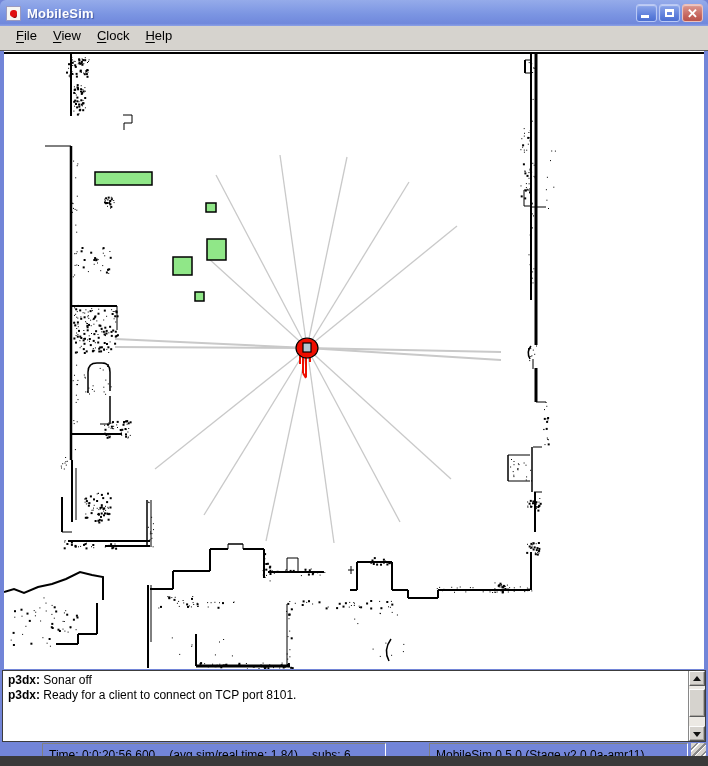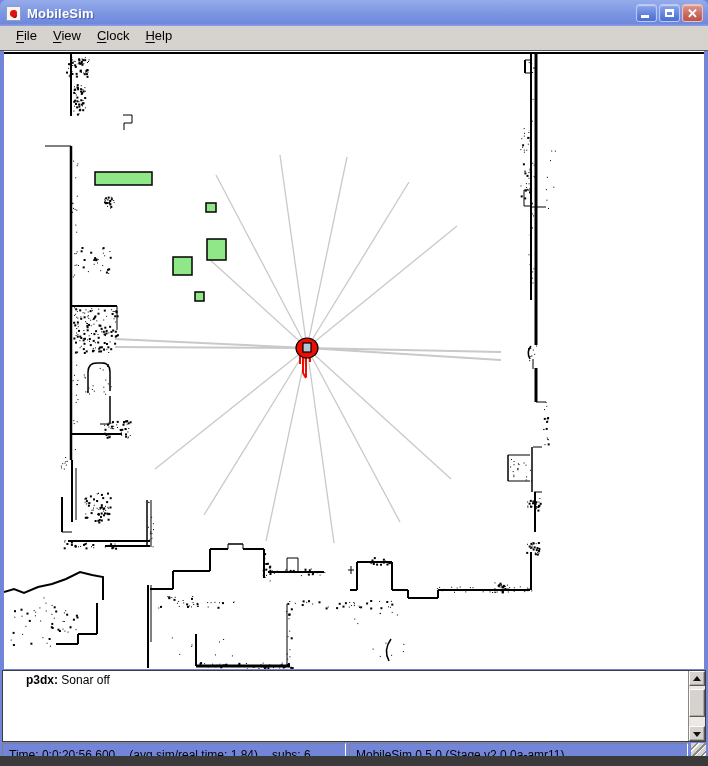--- a/index.html
+++ b/index.html
@@ -40,21 +40,21 @@
   
   .maparea{
     flex:0 0 618px;height:618px;background:#fff;position:relative;overflow:hidden;
     margin:0 4px;width:700px;
   }
   .maparea svg{display:block;}
   
   .logwrap{flex:0 0 72px;margin:1px 2px 0 2px;position:relative;}
   .logbox{
     position:absolute;inset:0;background:#fff;border:1px solid #3c3c3c;
-    padding:2px 22px 2px 23px;overflow:hidden;
+    padding:2px 22px 2px 5px;overflow:hidden;
   }
   .log-line{font-size:12px;line-height:15px;color:#000;white-space:nowrap;}
   .log-line b{font-weight:bold;}
   .vscroll{
     position:absolute;top:1px;right:1px;bottom:1px;width:17px;background:#ece9e4;
     display:flex;flex-direction:column;border-left:1px solid #888;
   }
   .sb-btn{flex:0 0 15px;background:#d6d3ce;position:relative;
     border:1px solid;border-color:#fdfdfd #5a5a5a #5a5a5a #fdfdfd;box-shadow:inset -1px -1px 0 #a8a5a0;}
   .sb-thumb{flex:0 0 28px;margin:3px 0;background:#d6d3ce;
@@ -63,21 +63,21 @@
   .tri.up{top:4px;border-bottom:5px solid #111;border-top:none;}
   .tri.down{top:5px;border-top:5px solid #111;border-bottom:none;}
   .sb-track{flex:1;}
   
   .statusbar{
     flex:0 0 19px;margin:1px 2px 0 2px;display:flex;align-items:stretch;gap:3px;
     font-size:12px;color:#000;
   }
   .status-panel{
     border:1px solid;border-color:#808080 #fdfdfd #fdfdfd #808080;
-    display:flex;align-items:center;padding:4px 6px;white-space:nowrap;overflow:hidden;
+    display:flex;align-items:center;padding:4px 6px;white-space:nowrap;overflow:hidden;margin-left:40px;
   }
   .status-panel.left{flex:0 0 344px;gap:14px;}
   .status-panel.right{flex:1;}
   .grip{flex:0 0 15px;position:relative;background:
     repeating-linear-gradient(315deg,#d6d3ce 0 3px,#fdfdfd 3px 4px,#8a8a8a 4px 6px);}
   .bottomedge{flex:0 0 4px;}
 </style>
 </head>
 <body>
 
@@ -1183,20 +1183,21 @@
         <line x1="310" y1="355" x2="310" y2="362" stroke="#ee0d00" stroke-width="2"></line>
         <line x1="303" y1="373" x2="306" y2="378" stroke="#ee0d00" stroke-width="2"></line>
         <ellipse cx="307" cy="348" rx="11" ry="10" fill="#ee0d00" stroke="#000" stroke-width="1.2"></ellipse>
         <rect x="303" y="343" width="8" height="9" fill="#b4c7d2" stroke="#000" stroke-width="1.2"></rect>
       </svg>
   </div>
 
   <div class="logwrap">
     <div class="logbox" id="logbox">
         <div class="log-line"><b>p3dx:</b> Sonar off</div>
+        <div class="log-line"><b>p3dx:</b> Ready for a client to connect on TCP port 8101.</div>
       </div>
     <div class="vscroll">
       <div class="sb-btn">
           <div class="tri up"></div>
         </div>
       <div class="sb-thumb"></div>
       <div class="sb-track"></div>
       <div class="sb-btn">
           <div class="tri down"></div>
         </div>

